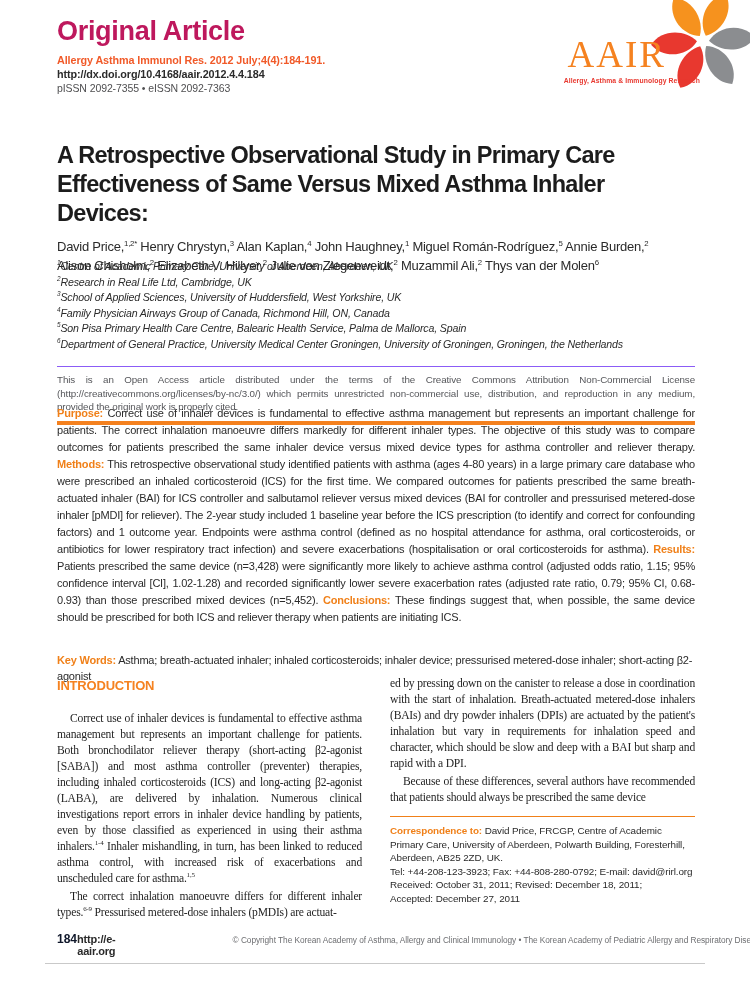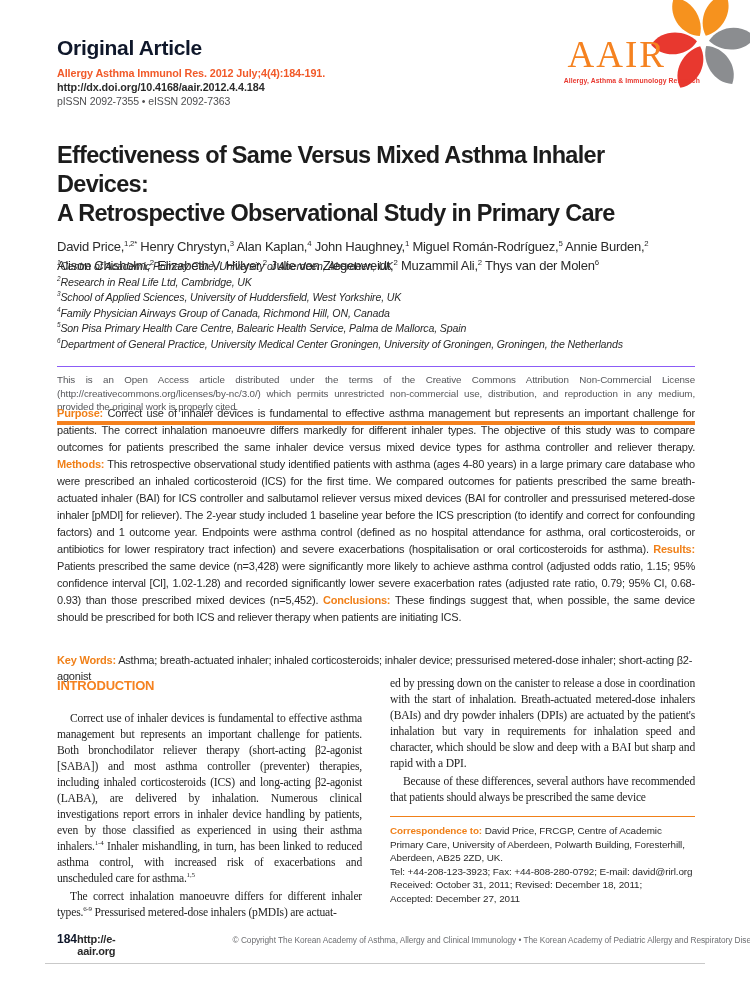--- a/index.html
+++ b/index.html
@@ -8,21 +8,21 @@
     position:relative; width:750px; height:1000px; margin:0 auto;
     background:#ffffff; overflow:hidden;
     font-family:"Liberation Sans",sans-serif; color:#231f20;
     -webkit-font-smoothing:antialiased;
   }
   sup{font-size:60%; line-height:0; vertical-align:super;}
   .olabel{color:#f08019; font-weight:bold;}
 
   
   .header-left{position:absolute; left:57px; top:16px; width:430px;}
-  .article-type{font-size:21px; font-weight:bold; color:#0f172a; letter-spacing:-0.3px; margin-bottom:7px;margin-top:20px;}
+  .article-type{font-size:27px; font-weight:bold; color:#be185d; letter-spacing:-0.3px; margin-bottom:7px;}
   .citation{font-size:10.8px; font-weight:bold; color:#f15a29; margin-bottom:2px; letter-spacing:-0.1px;}
   .doi{font-size:10.8px; font-weight:bold; color:#2b2b2b; margin-bottom:2px; letter-spacing:-0.1px;}
   .issn{font-size:10.5px; color:#4f4f51; letter-spacing:-0.1px;}
 
   .logo{position:absolute; top:0; right:0; width:200px; height:110px;}
   .pinwheel{position:absolute; top:-34px; right:-28px;}
   .wordmark{position:absolute; top:36px; right:84px; font-family:"Liberation Serif",serif;
             font-size:37px; color:#f58220; letter-spacing:2px; line-height:1;}
   .tagline{position:absolute; top:77px; right:50px; font-size:6.8px; font-weight:bold; color:#e8382f; letter-spacing:0.1px;}
 
@@ -87,22 +87,22 @@
         <path transform="rotate(148)" d="M0,-6 C-15,-16 -17,-40 -2,-52 C13,-42 13,-18 0,-6 Z" fill="#8b8d90"></path>
         <path transform="rotate(208)" d="M0,-6 C-15,-16 -17,-40 -2,-52 C13,-42 13,-18 0,-6 Z" fill="#e8382f"></path>
         <path transform="rotate(268)" d="M0,-6 C-15,-16 -17,-40 -2,-52 C13,-42 13,-18 0,-6 Z" fill="#e8382f"></path>
       </g>
     </svg>
     <div class="wordmark">AAIR</div>
     <div class="tagline">Allergy, Asthma &amp; Immunology Research</div>
   </div>
 
   <div class="title-block">
+    <div class="title-line">A Retrospective Observational Study in Primary Care</div>
     <div class="title-line">Effectiveness of Same Versus Mixed Asthma Inhaler Devices:</div>
-    <div class="title-line">A Retrospective Observational Study in Primary Care</div>
     <div class="authors">
       <div>David Price,<sup>1,2*</sup> Henry Chrystyn,<sup>3</sup> Alan Kaplan,<sup>4</sup> John Haughney,<sup>1</sup> Miguel Román-Rodríguez,<sup>5</sup> Annie Burden,<sup>2</sup></div>
       <div>Alison Chisholm,<sup>2</sup> Elizabeth V. Hillyer,<sup>2</sup> Julie von Ziegenweidt,<sup>2</sup> Muzammil Ali,<sup>2</sup> Thys van der Molen<sup>6</sup></div>
     </div>
   </div>
 
   <div class="affiliations">
       <div><sup>1</sup>Centre of Academic Primary Care, University of Aberdeen, Aberdeen, UK</div>
       <div><sup>2</sup>Research in Real Life Ltd, Cambridge, UK</div>
       <div><sup>3</sup>School of Applied Sciences, University of Huddersfield, West Yorkshire, UK</div>

